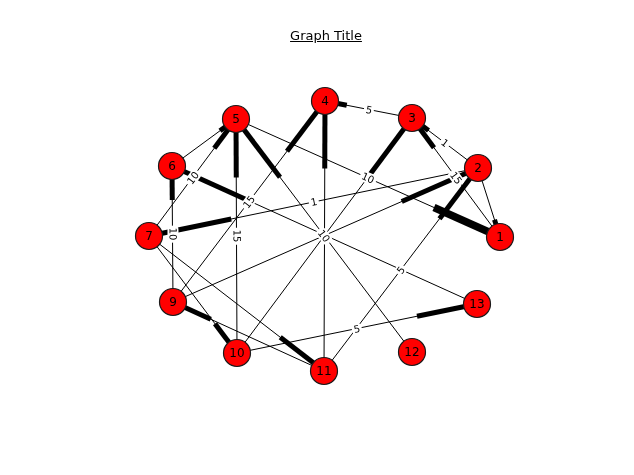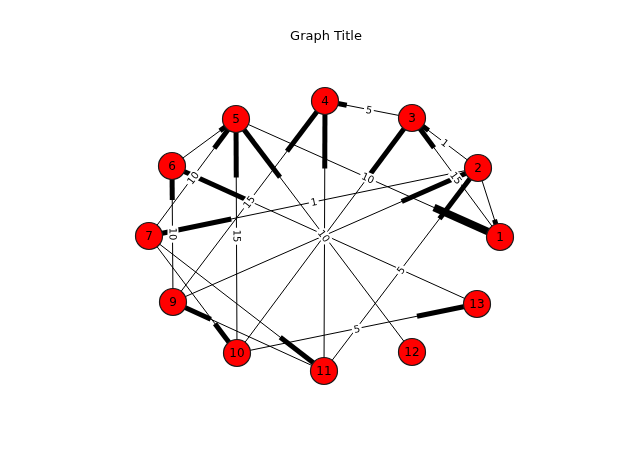--- a/index.html
+++ b/index.html
@@ -16,20 +16,21 @@
     overflow: hidden;
   }
   #figure-title {
     position: absolute;
     top: 28px;
     left: 326px;
     transform: translateX(-50%);
     font-size: 13px;
     color: #000000;
     white-space: nowrap;
+    text-decoration: underline;
   }
   #graph-svg {
     position: absolute;
     left: 0;
     top: 0;
   }
   .edge-weight-label {
     position: absolute;
     font-size: 10px;
     line-height: 11px;

